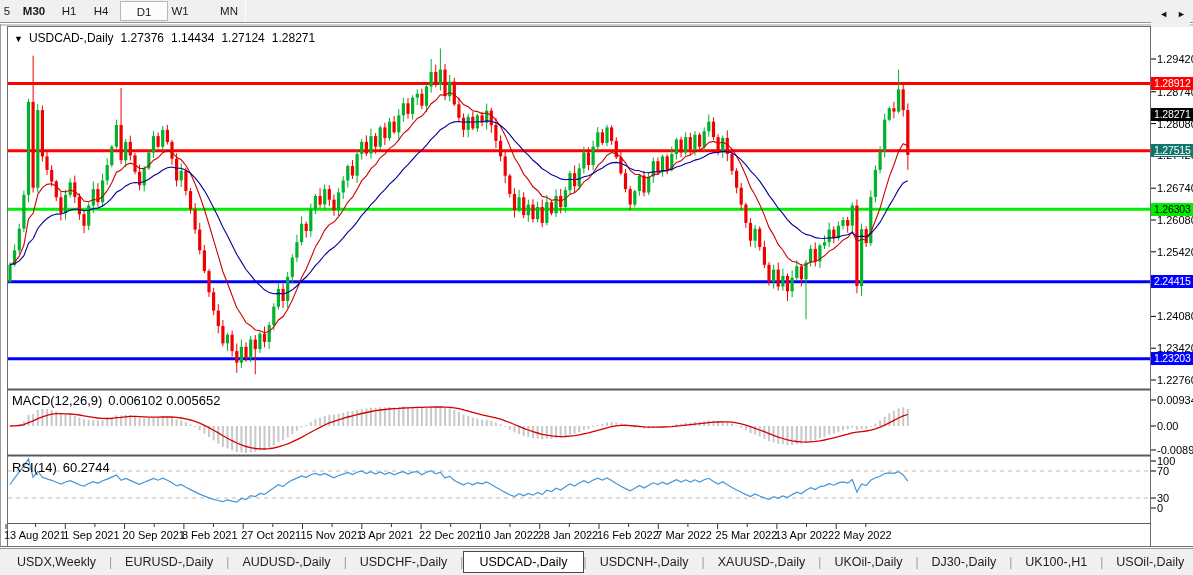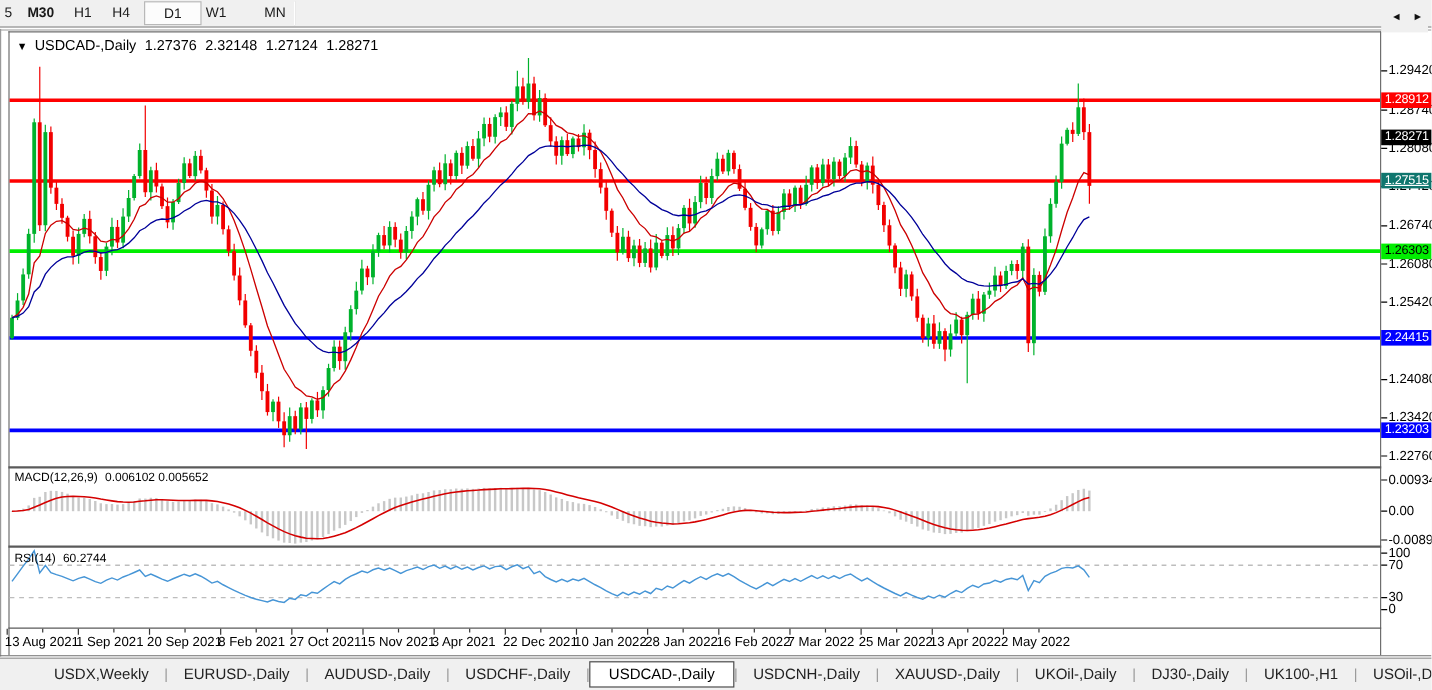--- a/index.html
+++ b/index.html
@@ -21,35 +21,35 @@
     background:#ffffff; }
   #gfx { position:absolute; left:0; top:0; z-index:5; pointer-events:none; }
   #plot-hit { position:absolute; left:8px; top:26px; width:1142px; height:363px;
     z-index:6; background:transparent; }
 
   #title-row { position:absolute; left:14px; top:31px; z-index:20; font-size:12px;
     color:#000; white-space:nowrap; }
   #title-row .tri { display:inline-block; font-size:9px; margin-right:6px; color:#000; }
   #title-row span.v { margin-left:7px; }
 
-  .ind-label { position:absolute; z-index:20; font-size:10px; color:#000; white-space:nowrap; }
+  .ind-label { position:absolute; z-index:20; font-size:13px; color:#000; white-space:nowrap; }
   .ind-label span.v { margin-left:6px; }
 
   .ax-label { position:absolute; left:1157px; z-index:20; font-size:11px; color:#000;
     height:12px; line-height:12px; white-space:nowrap; }
   .badge { position:absolute; left:1151px; width:42px; height:13px; line-height:13px;
     z-index:21; font-size:10.5px; padding-left:3px; letter-spacing:-0.2px; }
 
   .date-label { position:absolute; top:529px; z-index:20; font-size:11px; color:#000;
     white-space:nowrap; }
 
   
   #tabbar { position:absolute; left:0; top:548px; width:1193px; height:27px;
     background:#f0f0f0; border-top:1px solid #989898; z-index:30;
-    display:flex; align-items:center; overflow:hidden; padding-left:32px; }
+    display:flex; align-items:center; overflow:hidden; padding-left:4px; }
   .tab { font-size:12.5px; color:#222; padding:3px 13px; white-space:nowrap; cursor:default; }
   .tab.active { background:#ffffff; border:1px solid #4a4a4a; color:#000; padding:3px 15px; }
   .tab-sep { color:#999; font-size:12px; }
   #tab-arrows { position:absolute; right:3px; top:0; height:27px; background:#f0f0f0;
     display:flex; align-items:center; gap:9px; padding:0 4px 0 8px; z-index:31; }
   .arrow { font-size:9px; color:#111; cursor:default; }
 </style>
 </head>
 <body>
 
@@ -717,21 +717,21 @@
         <line x1="717.5999999999999" y1="500" x2="717.5999999999999" y2="505" stroke="#333" stroke-width="1"></line>
         <line x1="747.1999999999999" y1="500" x2="747.1999999999999" y2="503" stroke="#333" stroke-width="1"></line>
         <line x1="776.9" y1="500" x2="776.9" y2="505" stroke="#333" stroke-width="1"></line>
         <line x1="806.5" y1="500" x2="806.5" y2="503" stroke="#333" stroke-width="1"></line>
         <line x1="836.1999999999999" y1="500" x2="836.1999999999999" y2="505" stroke="#333" stroke-width="1"></line>
         <line x1="865.8" y1="500" x2="865.8" y2="503" stroke="#333" stroke-width="1"></line>
       </svg>
     <div id="plot-hit"></div>
 
     <div id="title-row" style="top:7px;">
-      <span class="tri">▼</span><span>USDCAD-,Daily</span><span class="v">1.27376</span><span class="v">2.32148</span><span class="v">1.27124</span><span class="v">1.28271</span>
+      <span class="tri">▼</span><span>USDCAD-,Daily</span><span class="v">1.27376</span><span class="v">1.14434</span><span class="v">1.27124</span><span class="v">1.28271</span>
     </div>
 
     <div class="ind-label" style="left:12px; top:369px;">
       <span>MACD(12,26,9)</span><span class="v">0.006102 0.005652</span>
     </div>
     <div class="ind-label" style="left:12px; top:436px;">
       <span>RSI(14)</span><span class="v">60.2744</span>
     </div>
   <div class="ax-label" style="top: 29px;">1.29420</div>
       <div class="ax-label" style="top: 61.776px;">1.28740</div>

